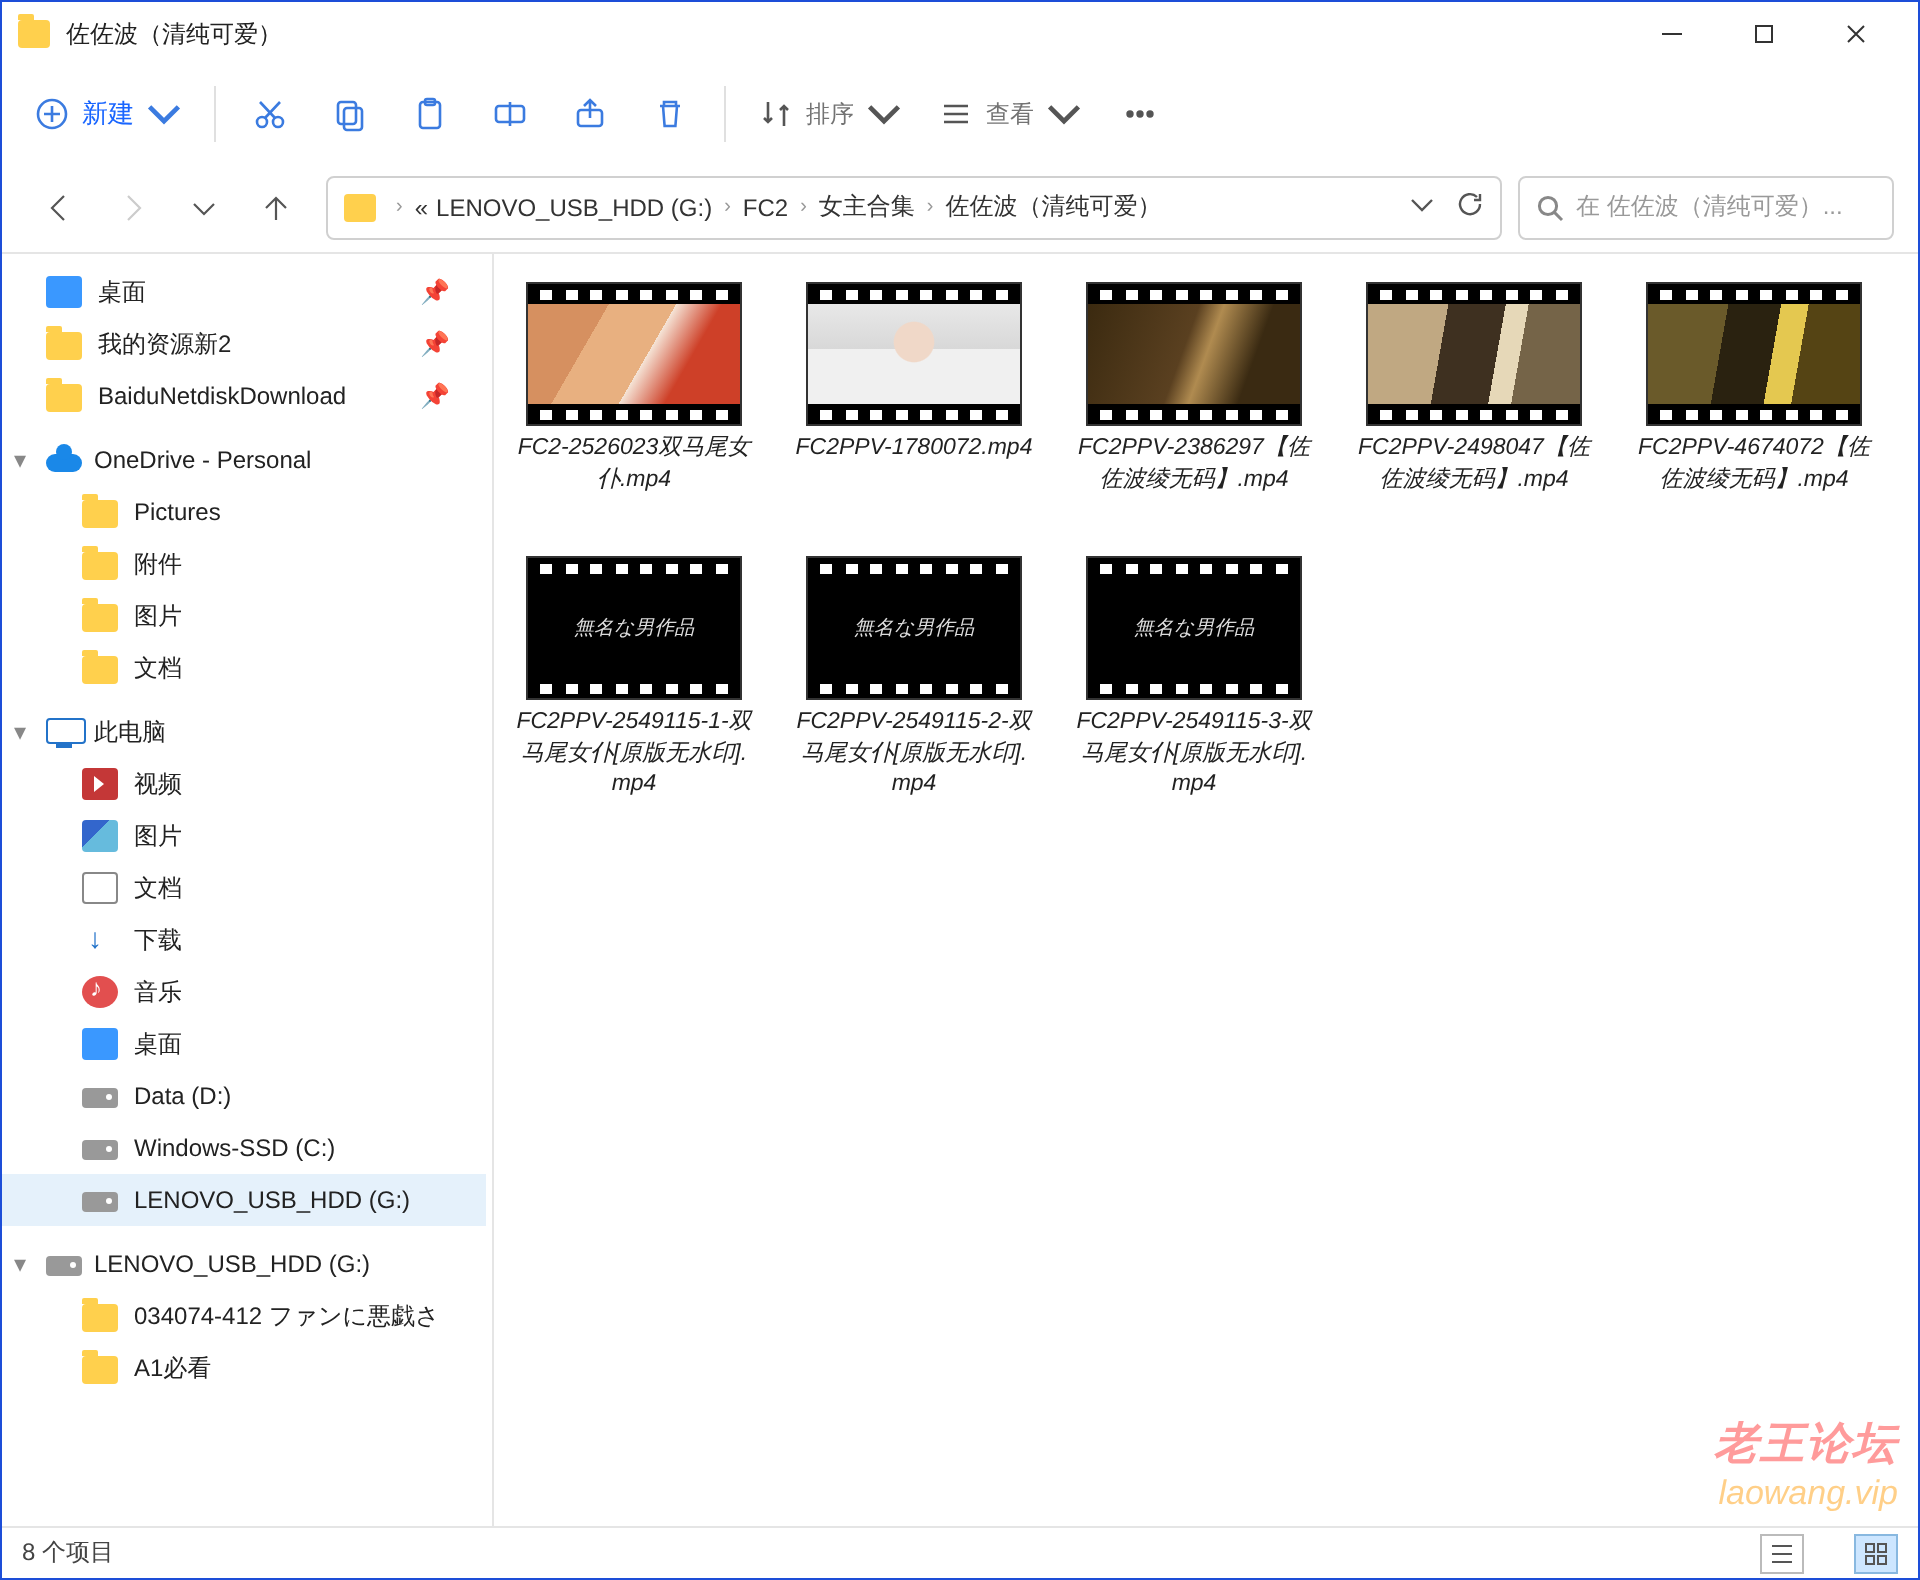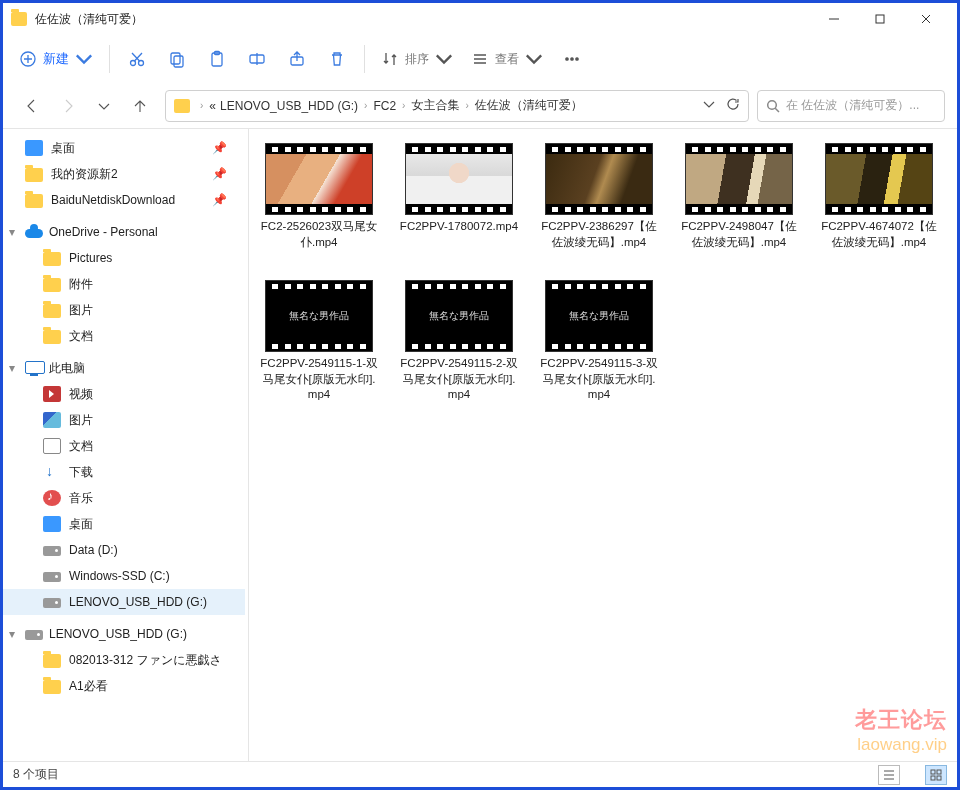--- a/index.html
+++ b/index.html
@@ -1,18 +1,18 @@
 <!DOCTYPE html>
 <html><head>
 <meta charset="utf-8">
 <style>
 * { margin: 0; padding: 0; box-sizing: border-box; font-family: "Segoe UI", "Microsoft YaHei", sans-serif; }
 body { background: #fff; width: 960px; height: 790px; overflow: hidden; font-size: 12px; color: #333; }
 
-.window { width: 100%; height: 100%; display: flex; flex-direction: column; border: 3px solid #1d4ed8; }
+.window { width: 100%; height: 100%; display: flex; flex-direction: column; border: 1px solid #1d4ed8; }
 
 
 .titlebar { height: 32px; display: flex; align-items: center; padding: 0 8px; background: #fff; }
 .titlebar .folder-ico { width: 16px; height: 14px; background: #ffd04d; border-radius: 2px; margin-right: 8px; position: relative; }
 .titlebar .folder-ico::before { content:''; position:absolute; top:-3px; left:0; width:8px; height:3px; background:#ffd04d; border-radius:1px 1px 0 0; }
 .titlebar .title { font-size: 12px; color: #222; flex: 1; }
 .win-controls { display: flex; }
 .win-btn { width: 46px; height: 32px; display:flex; align-items:center; justify-content:center; color:#333; }
 .win-btn svg { width:10px; height:10px; stroke:#333; fill:none; stroke-width:1; }
 
@@ -69,21 +69,21 @@
 .ico-pc::after { content:''; position:absolute; left:5px; bottom:0; width:8px; height:2px; background:#2373c9; }
 .ico-vid { background:#c43737; border-radius:2px; }
 .ico-vid::after { content:''; position:absolute; left:6px; top:4px; border-left:5px solid #fff; border-top:4px solid transparent; border-bottom:4px solid transparent; }
 .ico-doc { background:#fff; border:1px solid #888; border-radius:2px; }
 .ico-down { }
 .ico-down::after { content:'↓'; position:absolute; left:3px; top:-1px; color:#2373c9; font-size:14px; font-weight:bold; }
 .ico-music { background:#e24f4f; border-radius:50%; }
 .ico-music::after { content:'♪'; position:absolute; left:4px; top:-1px; color:#fff; font-size:12px; }
 
 
-.content { flex:1; padding:14px 10px; overflow:auto; display:flex; flex-wrap:wrap; align-content:flex-start; gap:30px 20px; position:relative; }
+.content { flex:1; padding:14px 10px; overflow:auto; display:flex; flex-wrap:wrap; align-content:flex-start; gap:30px 20px; position:relative;font-style:italic; }
 .thumb-item { width:120px; display:flex; flex-direction:column; align-items:center; gap:4px; }
 .thumb { width:108px; height:72px; background:#5eead4; border:1px solid #333; position:relative; overflow:hidden; }
 .thumb .sprockets { position:absolute; left:0; right:0; height:10px; background:#000; display:flex; justify-content:space-around; align-items:center; padding:0 3px; }
 .thumb .sprockets.top { top:0; }
 .thumb .sprockets.bot { bottom:0; }
 .thumb .sprockets i { width:6px; height:5px; background:#fff; display:block; }
 .thumb .img { position:absolute; top:10px; bottom:10px; left:0; right:0; }
 .thumb.v1 .img { background:linear-gradient(120deg,#d69060 30%,#e8b080 30%,#e8b080 55%,#f5e4d6 55%,#ce4028 72%); }
 .thumb.v2 .img { background:radial-gradient(circle at 50% 38%, #f0d8c8 16%, transparent 17%), linear-gradient(180deg,#e8e8e8 0,#d8d8d8 45%,#f0f0f0 45%); }
 .thumb.v3 .img { background:linear-gradient(110deg,#3b2a10 0%, #5a4020 45%, #b08b50 55%, #3a2a12 75%); }
@@ -337,21 +337,21 @@
           <span class="ico ico-drive"></span>
           <span>LENOVO_USB_HDD (G:)</span>
         </div>
         <div class="sb-group">
           <span class="twisty">▾</span>
           <span class="ico ico-drive"></span>
           <span>LENOVO_USB_HDD (G:)</span>
         </div>
         <div class="sb-item ind1">
           <span class="ico ico-folder"></span>
-          <span>082013-312 ファンに悪戯さ</span>
+          <span>034074-412 ファンに悪戯さ</span>
         </div>
         <div class="sb-item ind1">
           <span class="ico ico-folder"></span>
           <span>A1必看</span>
         </div>
       </div>
     <div class="splitter"></div>
     <div class="content" id="content">
       <div class="thumb-item">
           <div class="thumb v1">

